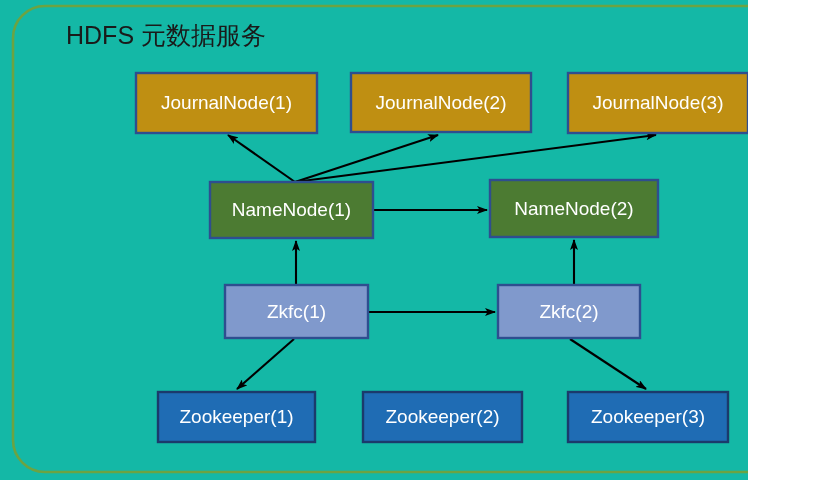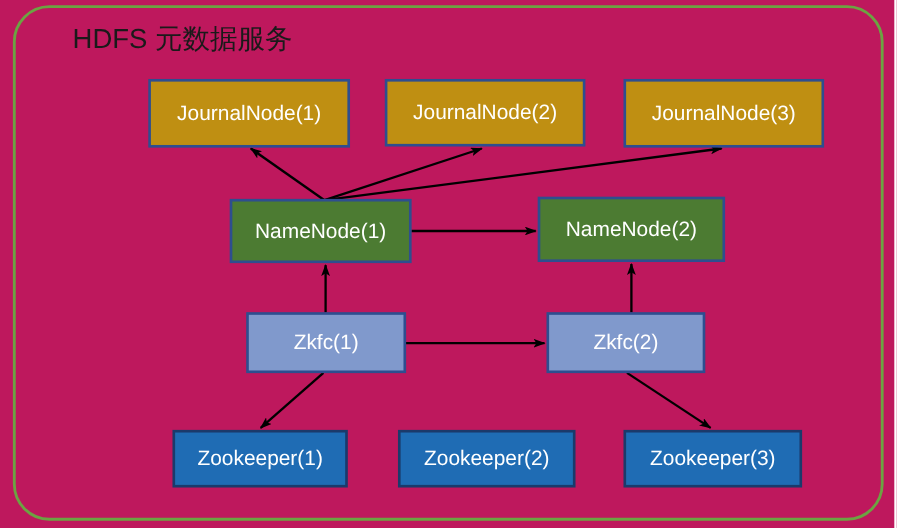--- a/index.html
+++ b/index.html
@@ -2,23 +2,23 @@
 <html><head>
 <meta charset="utf-8">
 <style>
   html, body {
     margin: 0;
     padding: 0;
     background: #ffffff;
   }
   #stage {
     position: relative;
-    width: 813px;
+    width: 748px;
     height: 480px;
-    background: #be185d;
+    background: #14b8a6;
     font-family: "Liberation Sans", sans-serif;
     overflow: hidden;
   }
   svg.diagram {
     position: absolute;
     left: 0;
     top: 0;
     width: 815px;
     height: 480px;
   }

